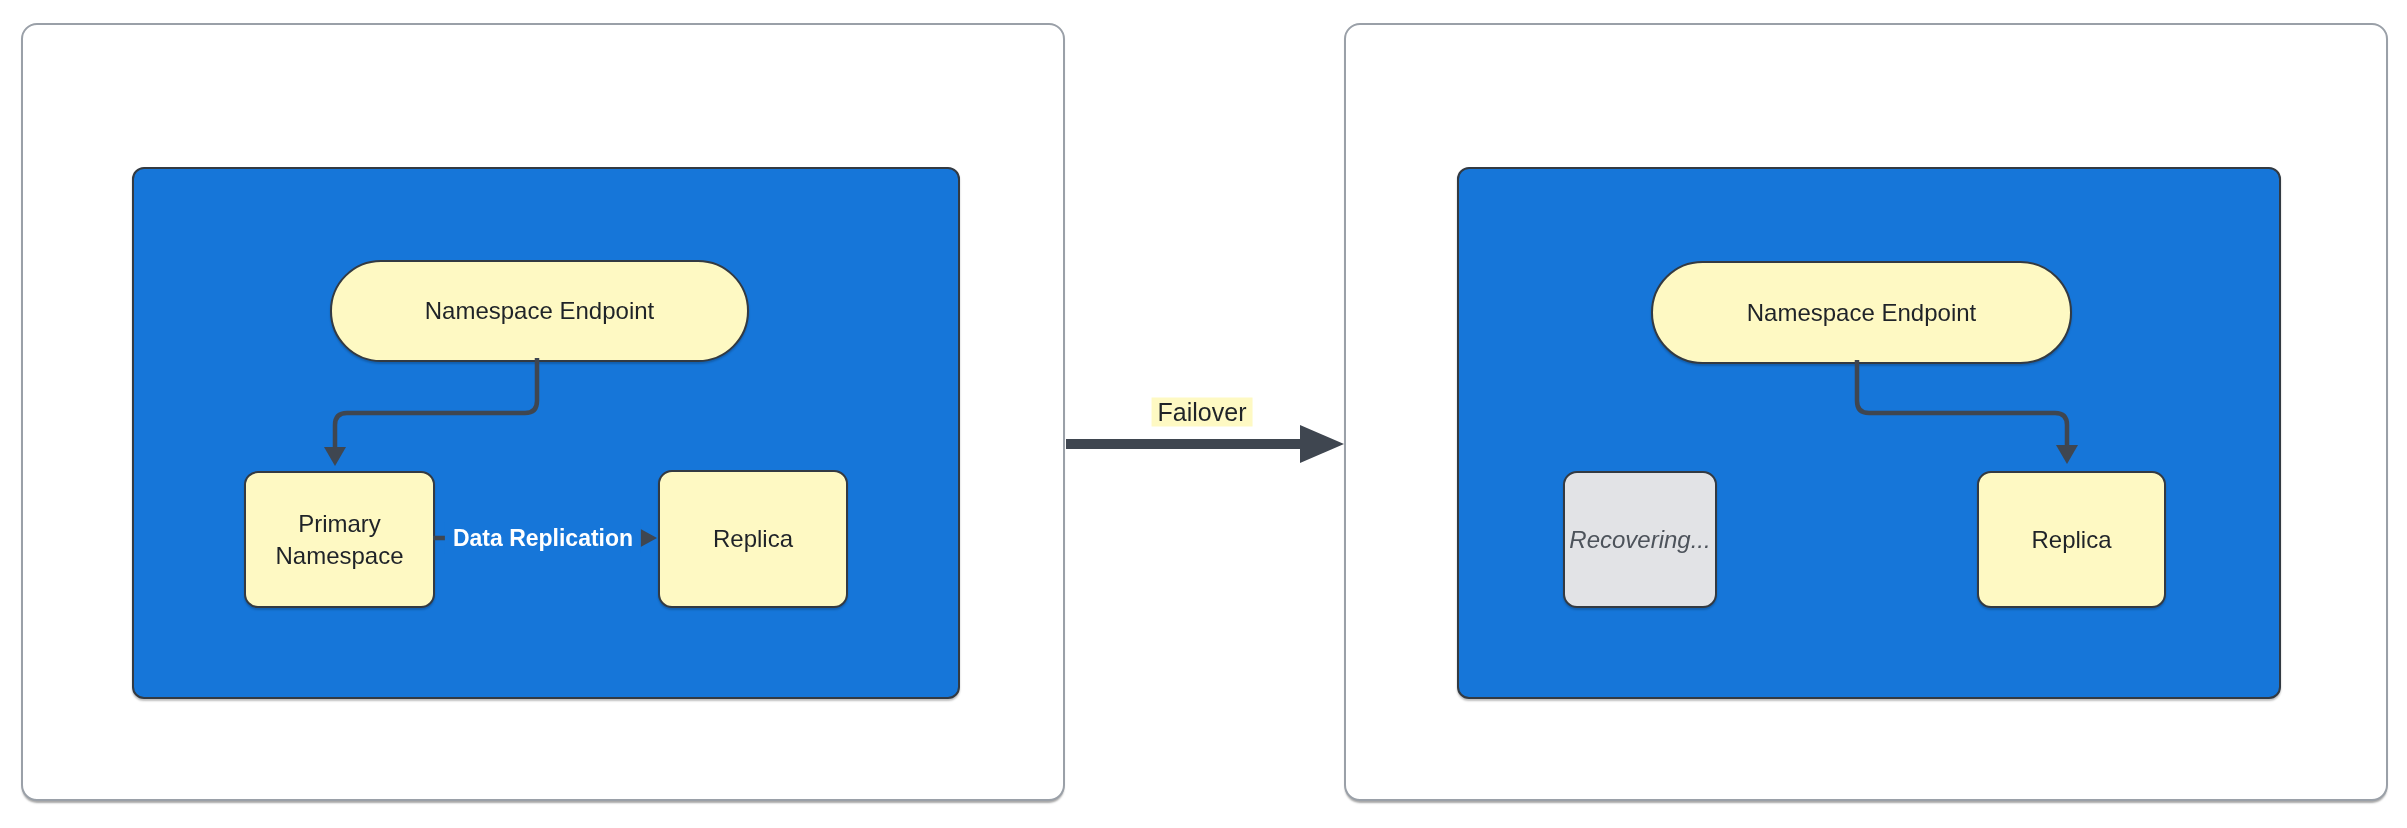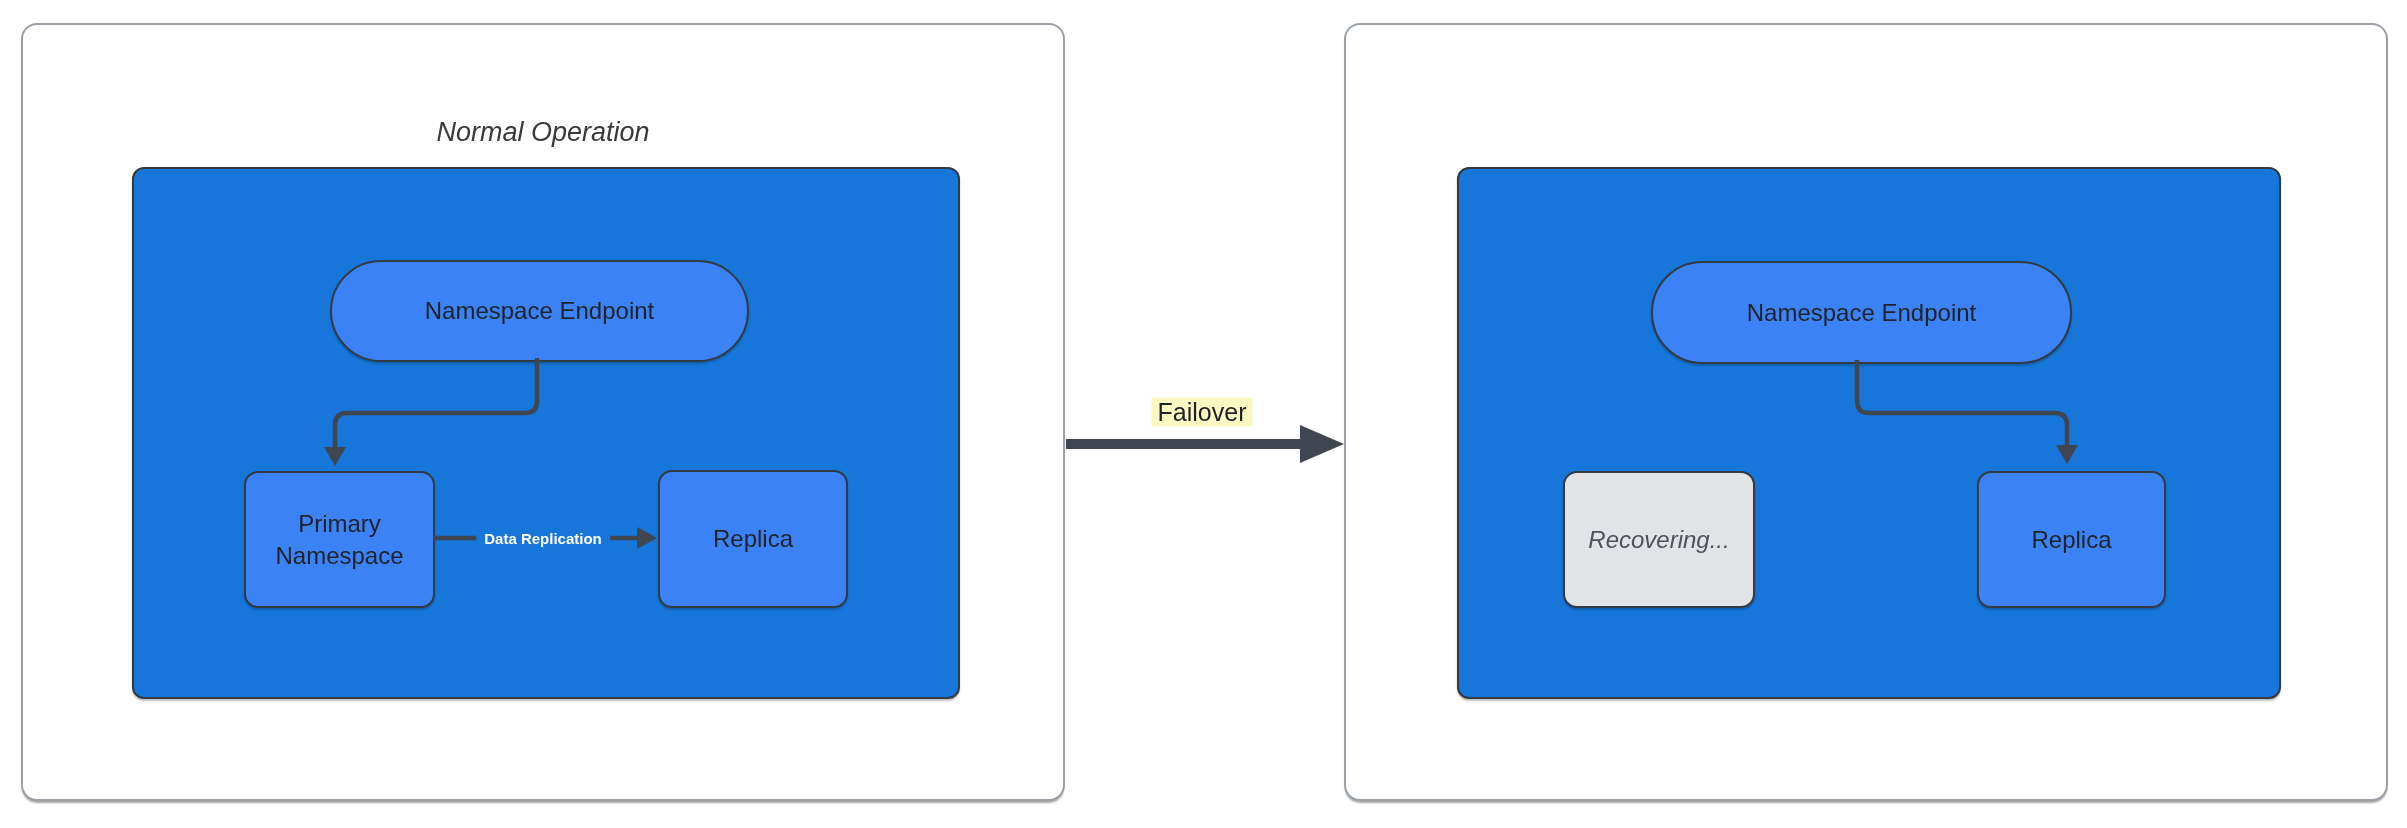--- a/index.html
+++ b/index.html
@@ -27,56 +27,55 @@
   .panel-title{position:absolute;top:92px;left:0;right:0;text-align:center;
     font-style:italic;font-size:27px;color:var(--title-text);}
 
   .cluster{position:absolute;top:142px;background:var(--cluster-blue);
     border:2px solid var(--node-border);border-radius:12px;
     box-shadow:0 2px 2px rgba(0,0,0,0.25);}
   #cluster-left{left:109px;width:828px;height:532px;}
   #cluster-right{left:111px;width:824px;height:532px;}
 
   .node{position:absolute;display:flex;align-items:center;justify-content:center;
-    background:#3b82f6;border:2px solid var(--node-border);border-radius:14px;
+    background:#fef9c3;border:2px solid var(--node-border);border-radius:14px;
     color:var(--node-text);font-size:24px;line-height:1.3;text-align:center;
     box-shadow:0 2px 2px rgba(0,0,0,0.2);padding:6px 14px;}
   .pill{border-radius:60px;}
 
   
   #node-endpoint-left{left:196px;top:91px;width:419px;height:102px;}
   #node-primary{left:110px;top:302px;width:191px;height:137px;}
   #node-replica-left{left:524px;top:301px;width:190px;height:138px;}
 
   
   #node-endpoint-right{left:192px;top:92px;width:421px;height:103px;}
-  #node-recovering{left:104px;top:302px;width:192px;height:137px;}
+  #node-recovering{left:104px;top:302px;width:154px;height:137px;}
   #node-replica-right{left:518px;top:302px;width:189px;height:137px;}
 
   .recovering{background:var(--recovering-fill);color:var(--recovering-text);font-style:italic;}
 
   #edges{position:absolute;left:0;top:0;width:2407px;height:828px;z-index:5;pointer-events:none;}
   .edge-line{fill:none;stroke:var(--arrow);stroke-width:4.5px;}
   .edge-head{fill:var(--arrow);stroke:none;}
   .thick-line{fill:none;stroke:var(--arrow);stroke-width:10px;}
 
   .edge-label{position:absolute;z-index:6;transform:translate(-50%,-50%);
     white-space:nowrap;}
   #label-replication{left:543px;top:538px;background:var(--cluster-blue);
-    padding:2px 8px;font-weight:bold;font-size:15px;color:var(--edge-label-text);}
+    padding:2px 8px;font-weight:bold;font-size:23px;color:var(--edge-label-text);}
   #label-failover{left:1202px;top:412px;font-size:25px;color:var(--node-text);
     background:#fef9c3;padding:0 6px;}
 </style>
 </head>
 <body>
 
 <div id="canvas">
 
   <div class="panel" id="panel-left">
-    <div class="panel-title">Normal Operation</div>
     <div class="cluster" id="cluster-left">
       <div class="node pill" id="node-endpoint-left">
         <span>Namespace Endpoint</span>
       </div>
       <div class="node" id="node-primary">
         <span>Primary Namespace</span>
       </div>
       <div class="node" id="node-replica-left">
         <span>Replica</span>
       </div>

